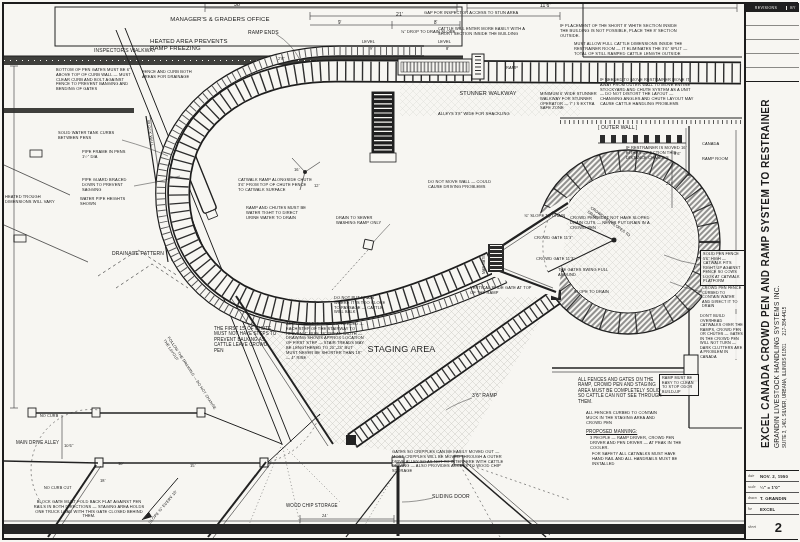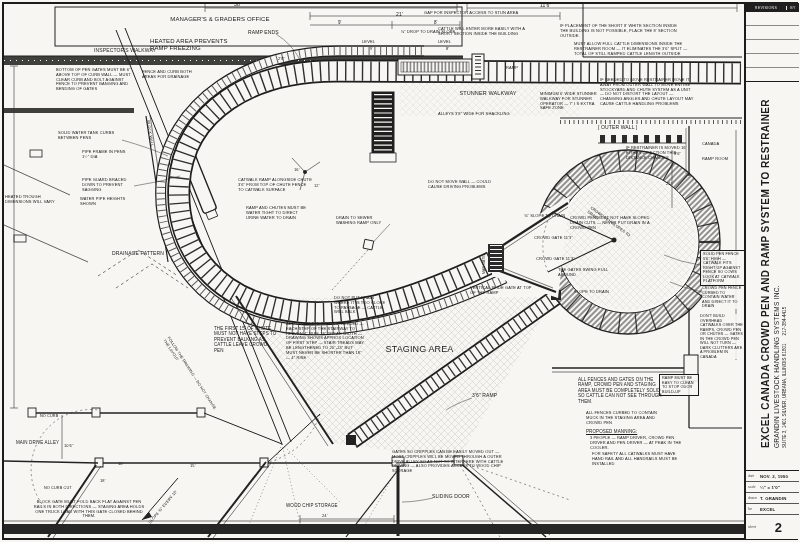--- a/index.html
+++ b/index.html
@@ -296,21 +296,21 @@
       <div class="ann" style="left: 150px; top: 120px; width: 40px; font-size: 4px; transform: rotate(81deg); transform-origin: 0px 0px;">BLOCK WALL</div>
       <div class="ann" style="left: 112px; top: 250px; width: 74px; font-size: 5px;">DRAINAGE PATTERN</div>
       <div class="ann" style="left: 238px; top: 178px; width: 74px; font-size: 4px;">CATWALK RAMP ALONGSIDE CHUTE 3'6" FROM TOP OF CHUTE FENCE TO CATWALK SURFACE</div>
       <div class="ann" style="left: 246px; top: 206px; width: 64px; font-size: 4px;">RAMP AND CHUTES MUST BE WATER TIGHT TO DIRECT URINE WATER TO DRAIN</div>
       <div class="ann" style="left: 336px; top: 216px; width: 54px; font-size: 4px;">DRAIN TO SEWER WASHING RAMP ONLY</div>
       <div class="ann" style="left: 294px; top: 168px; width: 16px; font-size: 4px;">16'</div>
       <div class="ann" style="left: 314px; top: 184px; width: 16px; font-size: 4px;">12'</div>
       <div class="ann" style="left: 214px; top: 326px; width: 64px; font-size: 4.5px;">THE FIRST 15' OF CHUTE MUST NOT HAVE STEPS TO PREVENT BALKING AS CATTLE LEAVE CROWD PEN</div>
       <div class="ann" style="left: 286px; top: 322px; width: 78px; font-size: 4px;">ADD OR DELETE STEPS IF NEEDED — EACH STEP OF THE STAIRWAY TO HEAVEN 4" RISE 18" TREAD WIDTH — DRAWING SHOWS APPROX LOCATION OF FIRST STEP — STAIR TREADS MAY BE LENGTHENED TO 20"-24" BUT MUST NEVER BE SHORTER THAN 18" — 4" RISE</div>
       <div class="ann" style="left: 334px; top: 296px; width: 56px; font-size: 4px;">DO NOT PUT DRAIN WHERE IT IS TOO CLOSE TO PASSAGE — CATTLE WILL BALK</div>
-      <div class="ann" style="left: 362px; top: 344px; width: 115px; font-size: 9px; text-align: center;">STAGING AREA</div>
+      <div class="ann" style="left: 344px; top: 344px; width: 115px; font-size: 9px; text-align: center;">STAGING AREA</div>
       <div class="ann" style="left: 472px; top: 392px; width: 48px; font-size: 5px;">3'6" RAMP</div>
       <div class="ann" style="left: 470px; top: 286px; width: 62px; font-size: 4px;">VERTICAL SLIDE GATE AT TOP OF THE RAMP</div>
       <div class="ann" style="left: 428px; top: 180px; width: 74px; font-size: 4px;">DO NOT MOVE WALL — COULD CAUSE DRIVING PROBLEMS</div>
       <div class="ann" style="left: 524px; top: 214px; width: 44px; font-size: 4px;">⅜" SLOPE TO DRAIN</div>
       <div class="ann" style="left: 570px; top: 216px; width: 82px; font-size: 4px;">CROWD PEN MUST NOT HAVE SLOPED DRAIN CUTS — NEVER PUT DRAIN IN A CROWD PEN</div>
       <div class="ann" style="left: 534px; top: 236px; width: 58px; font-size: 4px;">CROWD GATE 11'3"</div>
       <div class="ann" style="left: 536px; top: 257px; width: 58px; font-size: 4px;">CROWD GATE 11'3"</div>
       <div class="ann" style="left: 482px; top: 274px; width: 30px; font-size: 3.5px; transform: rotate(-90deg); transform-origin: 0px 0px;">MAN GATE</div>
       <div class="ann" style="left: 558px; top: 268px; width: 56px; font-size: 4px;">THE GATES SWING FULL AROUND</div>
       <div class="ann" style="left: 574px; top: 290px; width: 50px; font-size: 4px;">SLOPE TO DRAIN</div>

